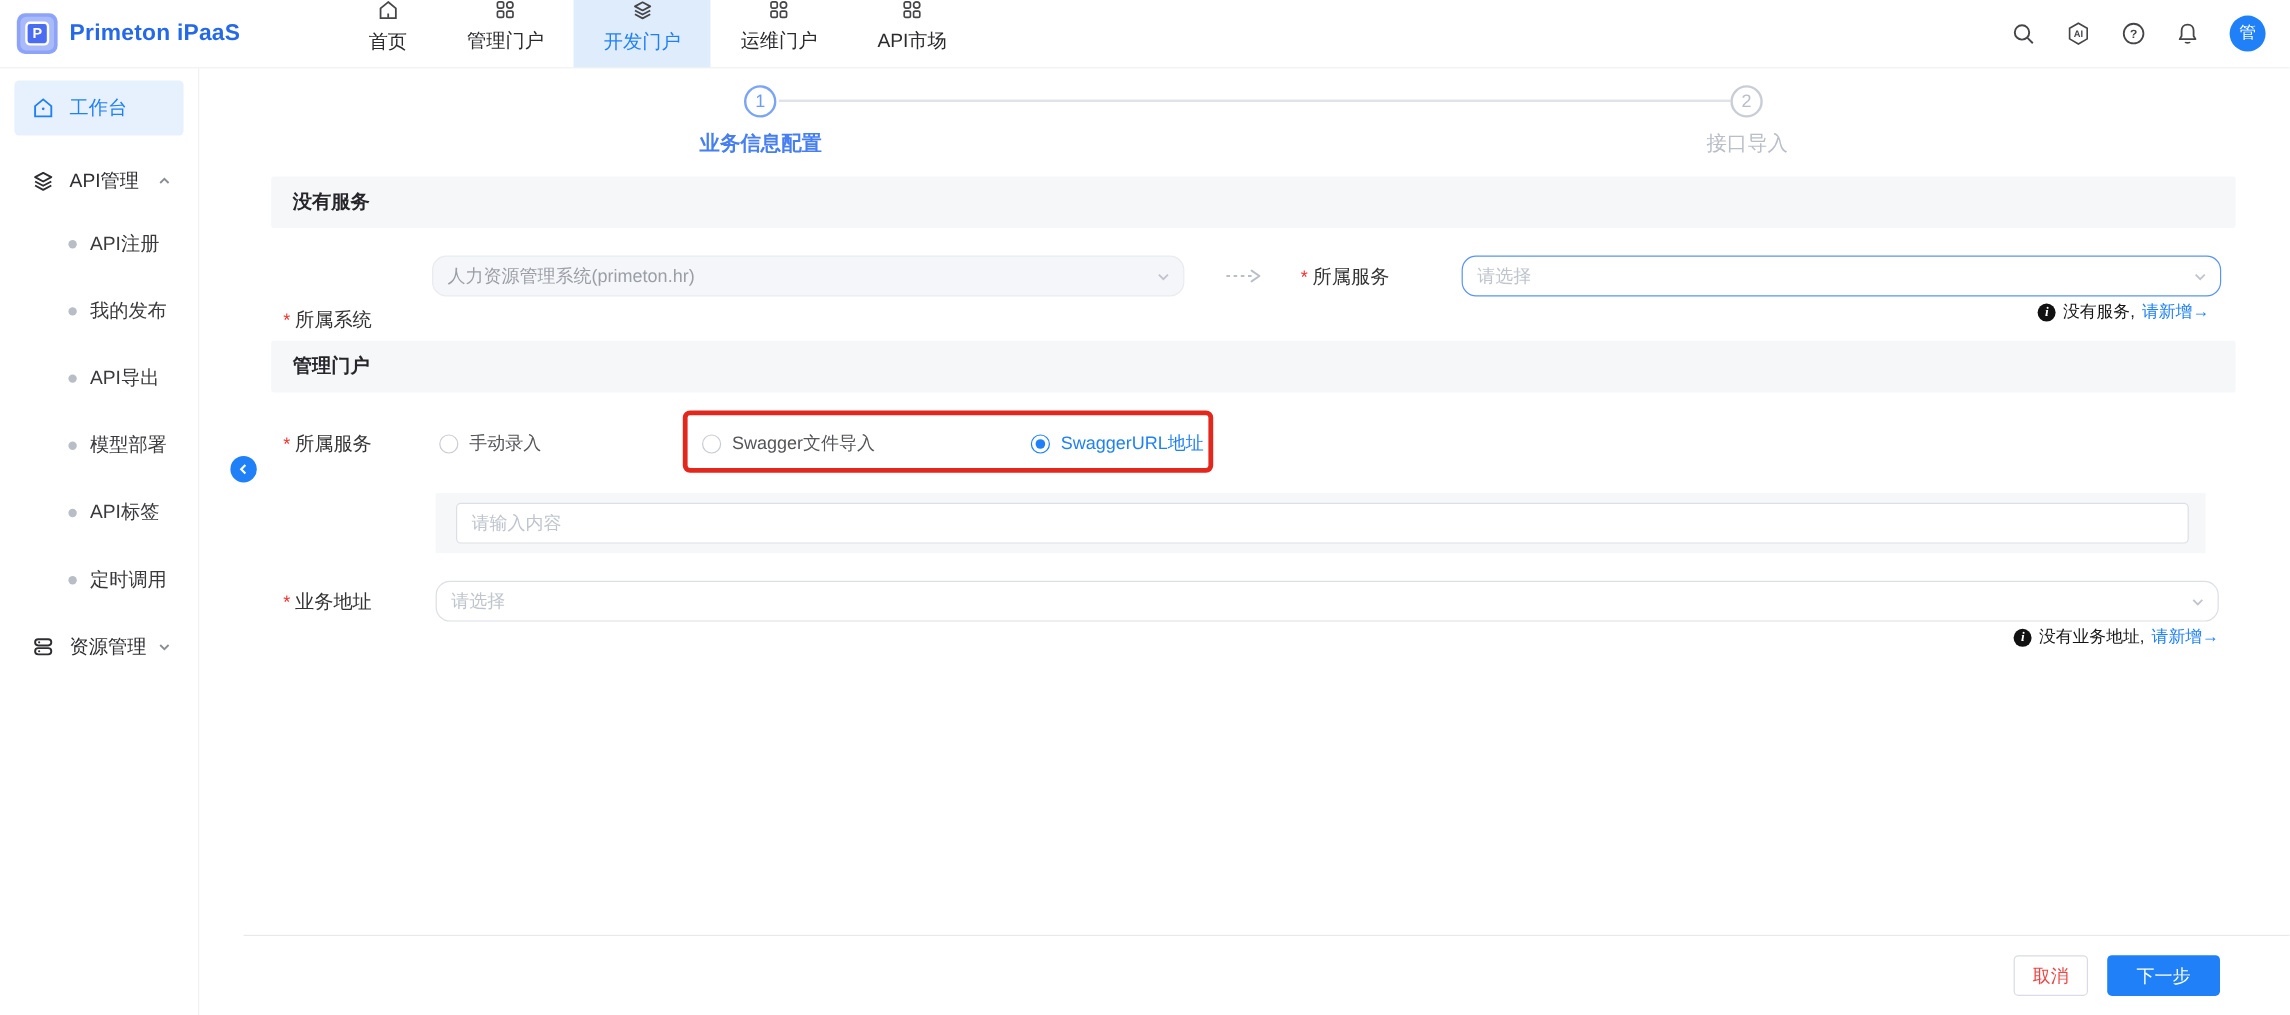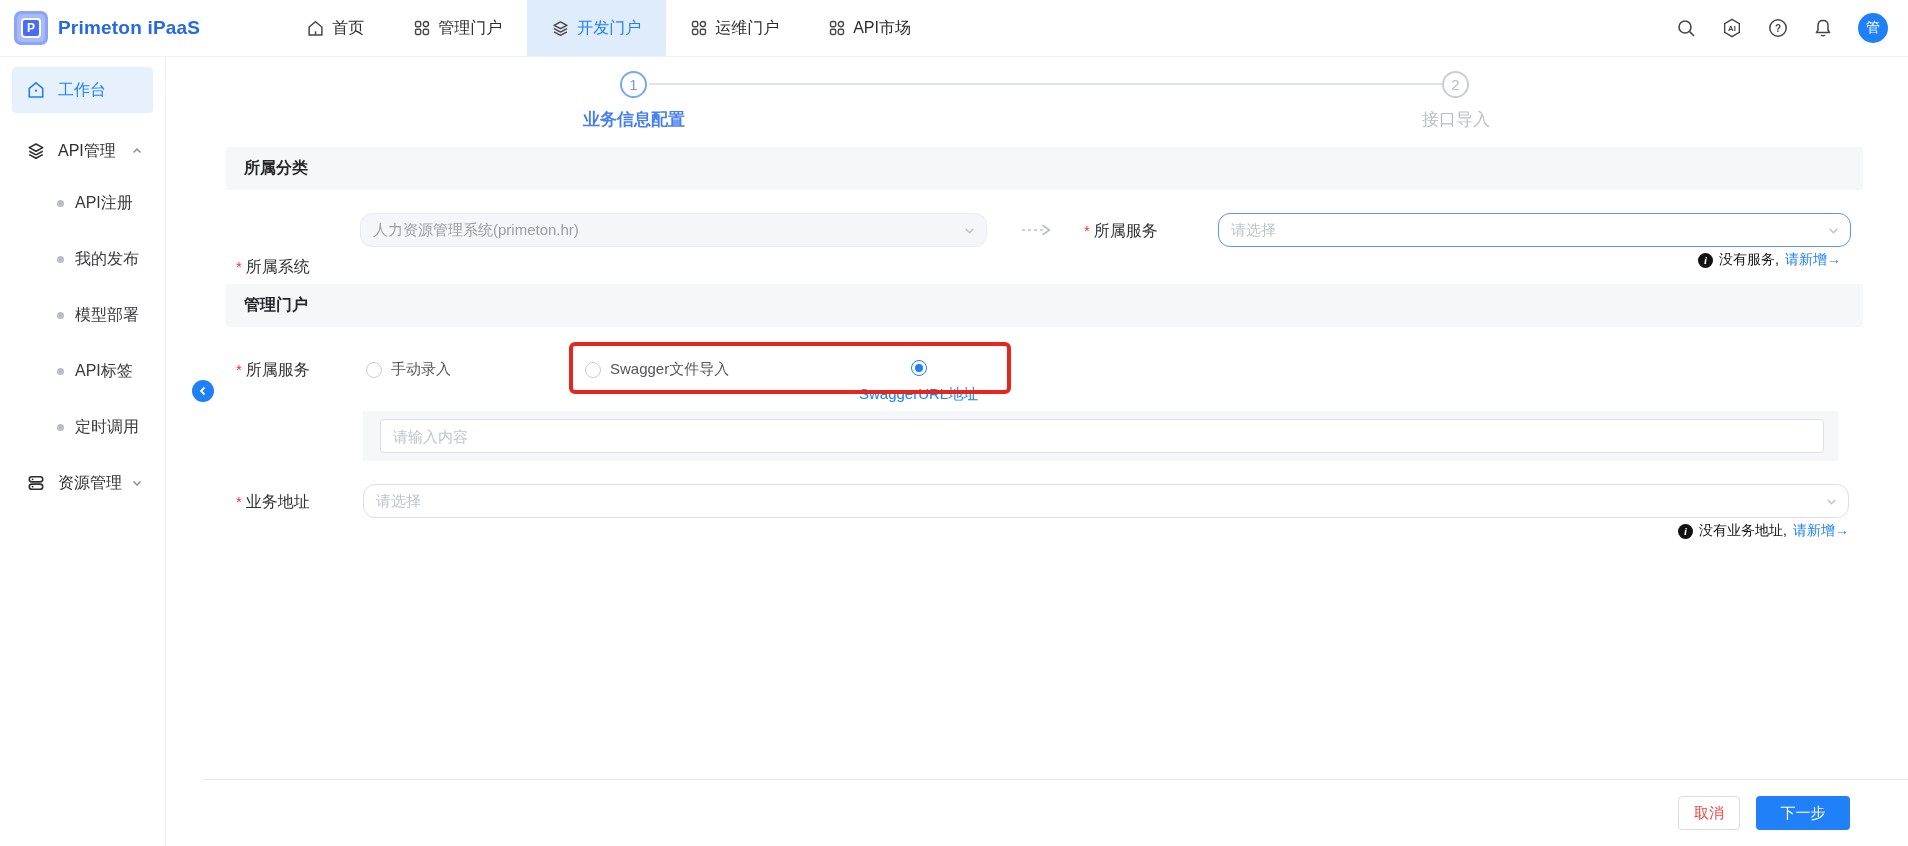--- a/index.html
+++ b/index.html
@@ -8,21 +8,21 @@
   svg { display:block; }
 
   
   .header { position:absolute; top:0; left:0; right:0; height:57px; background:#fff; border-bottom:1px solid #eef0f3; display:flex; align-items:center; z-index:10; }
   .logo-wrap { display:flex; align-items:center; gap:10px; margin-left:14px; }
   .logo-icon { width:34px; height:34px; border-radius:7px; background:#8da3f8; position:relative; }
   .logo-icon::before { content:""; position:absolute; inset:3px; border-radius:5px; background:#a9bafa; }
   .logo-inner { position:absolute; left:7px; top:7px; width:20px; height:20px; background:#4a6cf3; border:2px solid #fff; border-radius:4px; color:#fff; font-weight:bold; font-size:12px; display:flex; align-items:center; justify-content:center; }
   .logo-text { font-size:19px; font-weight:bold; color:#2569e8; letter-spacing:.2px; }
   .nav { display:flex; height:100%; margin-left:82px; }
-  .nav-item { display:flex; align-items:center; gap:8px; padding:0 25px; font-size:16px; color:#2b2b2f; cursor:pointer; }
+  .nav-item { display:flex; align-items:center; gap:8px; padding:0 25px; font-size:16px; color:#2b2b2f; cursor:pointer;flex-direction:column; }
   .nav-item.active { background:#dfecfb; color:#2080f7; }
   .hdr-right { margin-left:auto; display:flex; align-items:center; gap:25px; padding-right:20px; }
   .hicon { color:#46464a; display:flex; cursor:pointer;text-align:right; }
   .avatar { width:30px; height:30px; border-radius:50%; background:#2080f7; color:#fff; font-size:14px; display:flex; align-items:center; justify-content:center; cursor:pointer; }
 
   
   .sidebar { position:absolute; top:57px; left:0; bottom:0; width:166px; background:#fff; border-right:1px solid #f0f1f3; }
   .side-active { margin:10px 12px 0 12px; height:46px; background:#e7f1fd; border-radius:4px; display:flex; align-items:center; gap:13px; padding-left:15px; color:#2080f7; font-size:16px; cursor:pointer; }
   .side-group { height:48px; margin-top:14px; display:flex; align-items:center; gap:13px; padding-left:27px; color:#2e2e32; font-size:16px; position:relative; cursor:pointer; }
   .side-group.tall { height:56px; margin-top:0; }
@@ -205,20 +205,24 @@
   <div class="side-sub">
     <span class="bullet"></span>
     <span>API注册</span>
   </div>
   <div class="side-sub">
     <span class="bullet"></span>
     <span>我的发布</span>
   </div>
   <div class="side-sub">
     <span class="bullet"></span>
+    <span>API导出</span>
+  </div>
+  <div class="side-sub">
+    <span class="bullet"></span>
     <span>模型部署</span>
   </div>
   <div class="side-sub">
     <span class="bullet"></span>
     <span>API标签</span>
   </div>
   <div class="side-sub">
     <span class="bullet"></span>
     <span>定时调用</span>
   </div>
@@ -250,21 +254,21 @@
 <div class="main">
 
   <div class="step-line"></div>
   <div class="step-circle s1">1</div>
   <div class="step-circle s2">2</div>
   <div class="step-label l1">业务信息配置</div>
   <div class="step-label l2">接口导入</div>
 
   <div class="card">
 
-    <div class="sec-hdr h1">所属分类</div>
+    <div class="sec-hdr h1">没有服务</div>
 
     <div class="f-label" style="left:10px; top:74px;margin-top:36px;">
       <span class="star">*</span><span>所属系统</span>
     </div>
     <div class="sel disabled" style="left:134px; top:66px; width:627px;">
       <span class="val">人力资源管理系统(primeton.hr)</span>
       <span class="chev-d">
         <svg width="13" height="13" viewBox="0 0 12 12" fill="none" stroke="currentColor" stroke-width="1.4">
             <path d="M2.5 4.5 L6 8 L9.5 4.5"></path>
           </svg>
@@ -303,21 +307,21 @@
     </div>
 
     <div class="radio-item" style="left:140px; top:213px;">
       <span class="radio"></span>
       <span>手动录入</span>
     </div>
     <div class="radio-item" style="left:359px; top:213px;">
       <span class="radio"></span>
       <span>Swagger文件导入</span>
     </div>
-    <div class="radio-item sel-blue" style="left:633px; top:213px;flex-direction:column;">
+    <div class="radio-item sel-blue" style="left:633px; top:213px;">
       <span class="radio on"></span>
       <span>SwaggerURL地址</span>
     </div>
 
     <div class="red-box"></div>
 
     <div class="input-band">
       <input class="text-input" type="text" placeholder="请输入内容" style="">
     </div>
 

